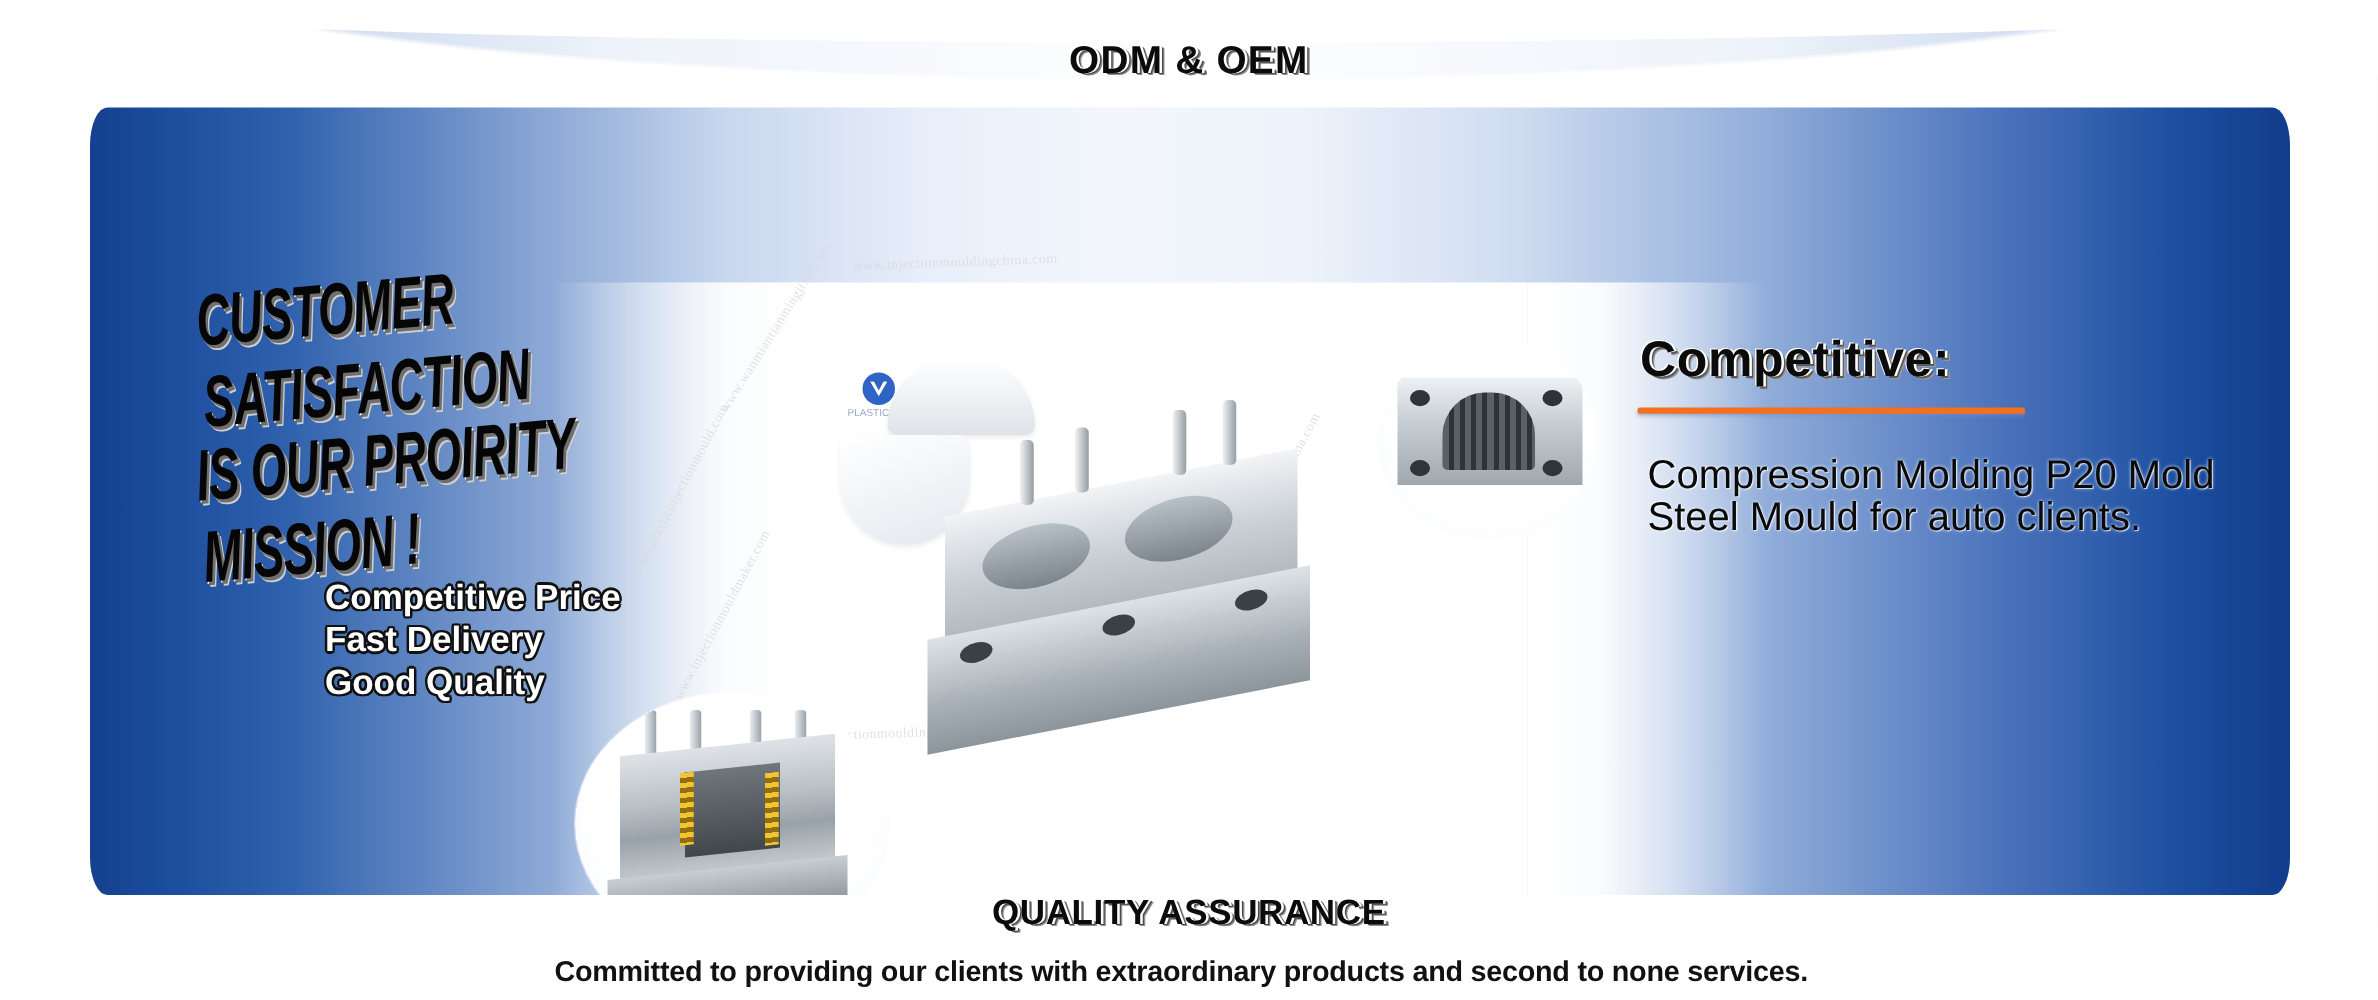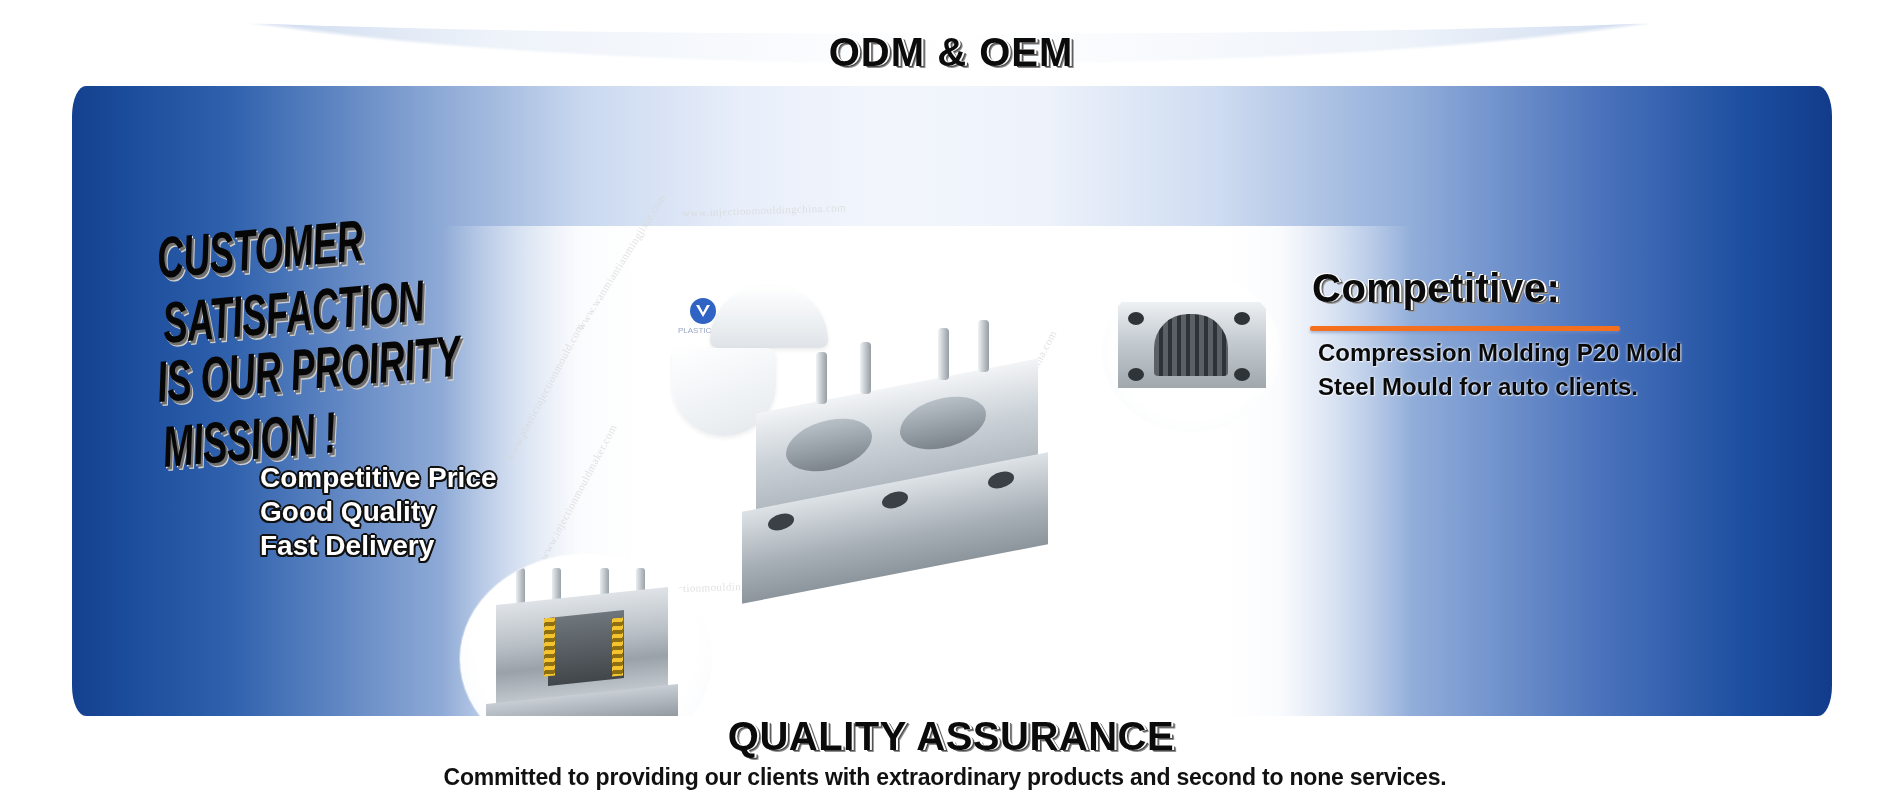--- a/index.html
+++ b/index.html
@@ -66,21 +66,21 @@
   
   .wm{
     position:absolute; color:#d8d8d8; font-size:11px; letter-spacing:.4px;
     white-space:nowrap; opacity:.75; font-family:"Liberation Serif", serif;
     pointer-events:none;
   }
 
   
   .hdr-title{
     position:absolute; left:0; right:0; top:30px; text-align:center;
-    font-size:40px; font-weight:bold; letter-spacing:1px; color:#0b0b0b;
+    font-size:31px; font-weight:bold; letter-spacing:1px; color:#0b0b0b;
     font-family:"Liberation Sans", sans-serif;
     text-shadow: 2px 0 0 #ffffff, 3px 1px 0 #4a4a4a, 4px 2px 0 #8a8a8a,
                  -1px -1px 0 #ffffff, 1px -1px 0 #ffffff;
   }
   .hdr-sub{
     position:absolute; left:0; right:0; top:94px; text-align:center;
     font-size:31px; font-weight:bold; letter-spacing:.5px;
   }
 
   
@@ -116,22 +116,22 @@
     font-size:40px; font-weight:bold; color:#0b0b0b; letter-spacing:.5px;
     text-shadow: 2px 0 0 #ffffff, 3px 1px 0 #5a5a5a, 4px 2px 0 #9d9d9d,
                  -1px -1px 0 #ffffff;
   }
   .app-rule{
     position:absolute; left:1238px; top:240px; width:310px; height:5px;
     background:#f4701f; border-radius:2px;
     box-shadow:0 2px 3px rgba(120,140,190,.55);
   }
   .app-desc{
-    position:absolute; left:1246px; top:250px; width:520px;
-    font-size:24px; font-weight:bold; line-height:34px; color:#0a0a0a;
+    position:absolute; left:1246px; top:276px; width:520px;
+    font-size:32px; font-weight:normal; line-height:34px; color:#0a0a0a;
     text-shadow:0 0 3px rgba(255,255,255,.9), 1px 1px 0 rgba(255,255,255,.6);
   }
 
   
   .oval{
     position:absolute; border-radius:50%; overflow:hidden;
   }
   .oval-shadow{ box-shadow:0 0 0 1px rgba(255,255,255,.4); }
 
   
@@ -218,21 +218,21 @@
     border-radius:10px 10px 52px 52px; box-shadow:0 2px 4px rgba(0,0,0,.07); }
   .brand-badge{ position:absolute; left:618px; top:212px; width:26px; height:26px;
     border-radius:50%; background:#2f64c4; }
   .brand-badge::after{ content:""; position:absolute; left:6px; top:7px; width:14px; height:12px;
     background:#ffffff; clip-path:polygon(0 0,50% 100%,100% 0,78% 0,50% 62%,22% 0); }
   .brand-txt{ position:absolute; left:606px; top:240px; font-size:8px; color:#9aa8c4; }
 
   
   .foot-title{
     position:absolute; left:0; right:0; top:714px; text-align:center;
-    font-size:40px; font-weight:bold; color:#0b0b0b; letter-spacing:.5px;
+    font-size:28px; font-weight:bold; color:#0b0b0b; letter-spacing:.5px;
     text-shadow: 2px 0 0 #ffffff, 3px 1px 0 #4a4a4a, 4px 2px 0 #8e8e8e, -1px -1px 0 #ffffff;
   }
   .foot-sub{
     position:absolute; left:0; right:12px; top:764px; text-align:center;
     font-size:23px; font-weight:bold; color:#111111; letter-spacing:-.2px;
   }
 </style>
 </head>
 <body>
 
@@ -301,22 +301,22 @@
     </div>
 
 
     <div class="slogan">
       <span class="l1">CUSTOMER SATISFACTION</span>
       <span class="l2">IS OUR PROIRITY MISSION !</span>
     </div>
 
     <div class="benefits">
       <div>Competitive Price</div>
+      <div>Fast Delivery</div>
       <div>Good Quality</div>
-      <div>Fast Delivery</div>
     </div>
 
     <div class="app-title">Competitive:</div>
     <div class="app-rule" style="background: rgb(244, 112, 31);"></div>
     <div class="app-desc">
       <div>Compression Molding P20 Mold</div>
       <div>Steel Mould for auto clients.</div>
     </div>
   </div>
 

